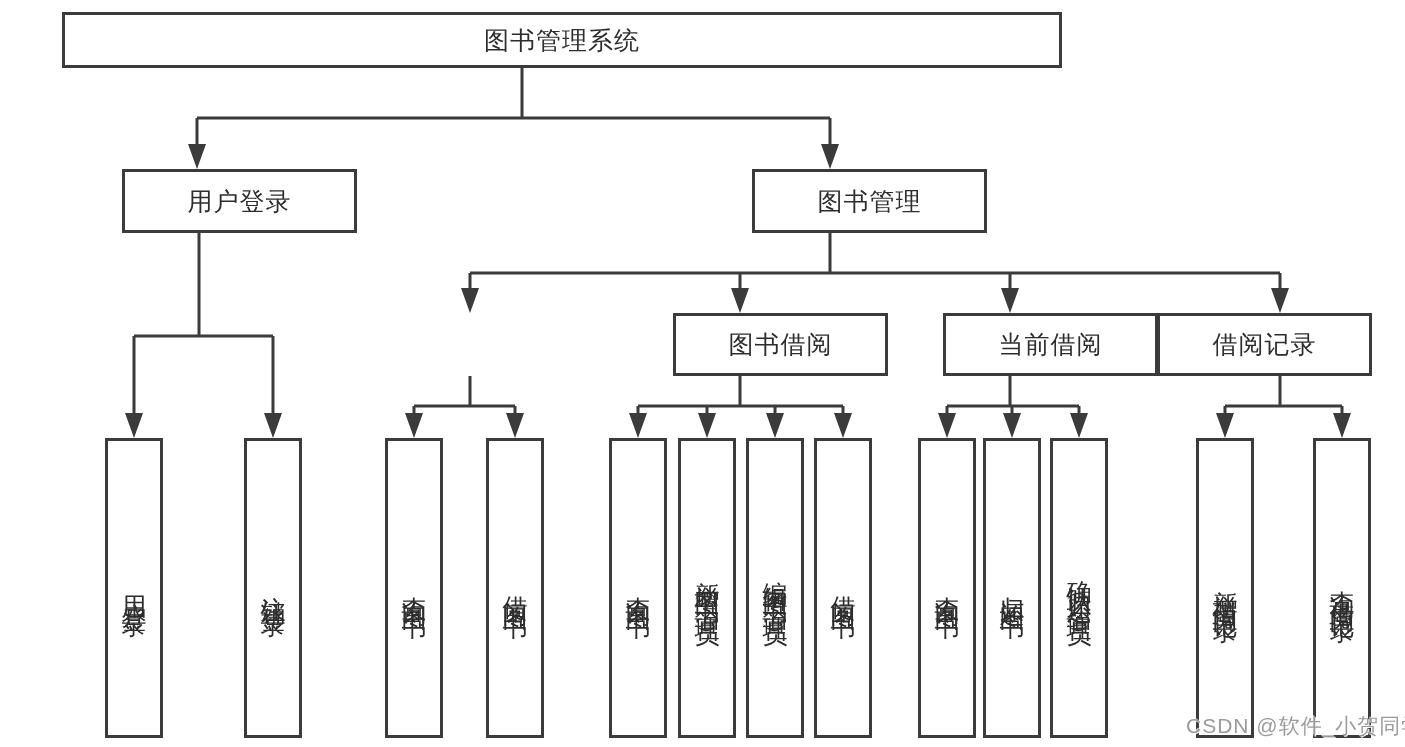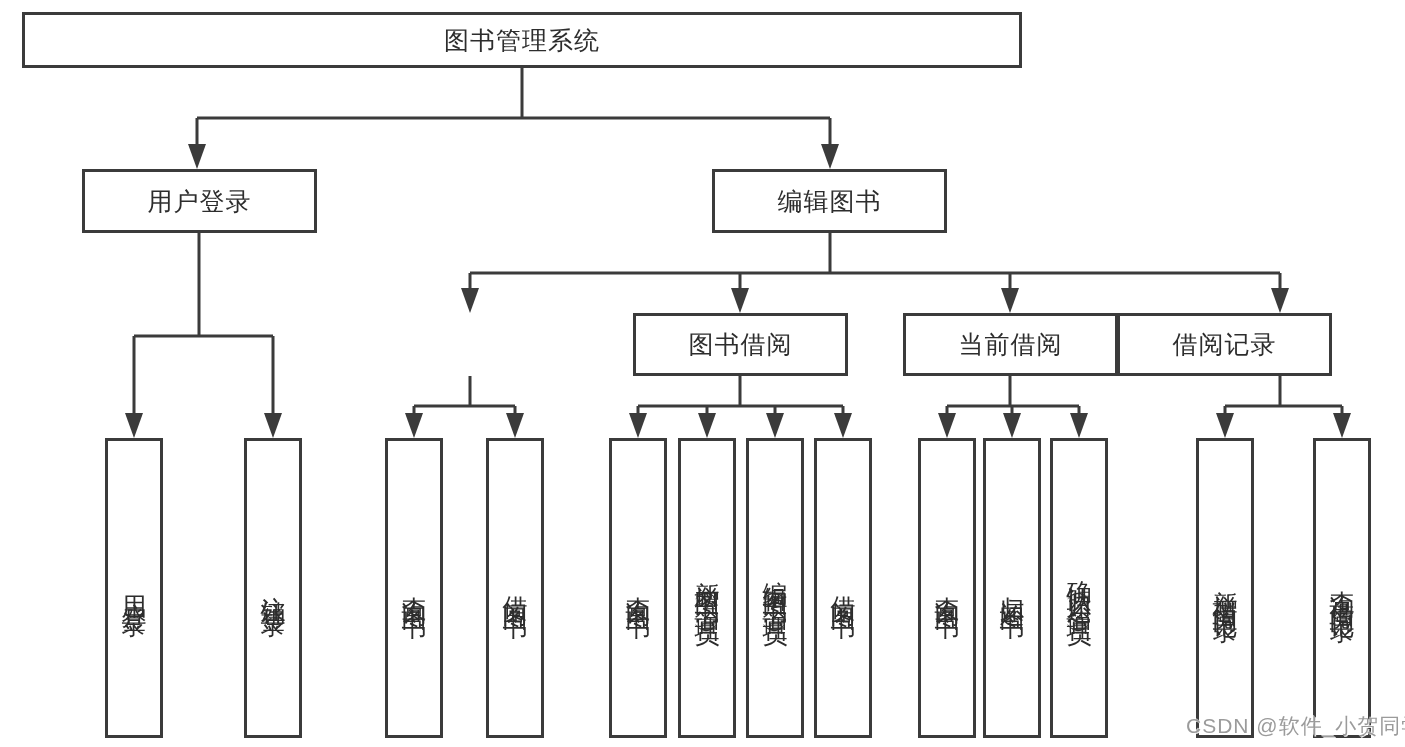--- a/index.html
+++ b/index.html
@@ -14,21 +14,21 @@
     font-family:"Liberation Sans",sans-serif;color:var(--text);
     overflow:hidden;
   }
   .wires{position:absolute;left:0;top:0;}
   .box{
     position:absolute;box-sizing:border-box;background:#fff;
     border:3px solid var(--line);
     display:flex;align-items:center;justify-content:center;
     color:var(--text);
   }
-  .hbox{font-size:25px;letter-spacing:1px;}
+  .hbox{font-size:25px;letter-spacing:1px;margin-left:40px;}
   .vbox{
     font-size:25px;letter-spacing:6px;
     writing-mode:vertical-rl;text-orientation:mixed;
     line-height:1;
   }
   .watermark{
     position:absolute;left:1186px;top:712px;
     font-size:21px;letter-spacing:1px;color:var(--wm);
     text-shadow:1px 1px 0 rgba(255,255,255,.9),-1px -1px 0 rgba(255,255,255,.7);
     white-space:nowrap;z-index:5;
@@ -66,21 +66,21 @@
       <polygon points="1003,413 1021,413 1012,438"></polygon>
       <polygon points="1070,413 1088,413 1079,438"></polygon>
       <polygon points="1216,413 1234,413 1225,438"></polygon>
       <polygon points="1333,413 1351,413 1342,438"></polygon>
     </g>
   </svg>
 
   <div class="box hbox" style="left:22px;top:12px;width:1000px;height:56px">图书管理系统</div>
 
   <div class="box hbox" style="left:82px;top:169px;width:235px;height:64px">用户登录</div>
-  <div class="box hbox" style="left:712px;top:169px;width:235px;height:64px">编辑图书</div>
+  <div class="box hbox" style="left:712px;top:169px;width:235px;height:64px">图书管理</div>
 
   <div class="box hbox" style="left:903px;top:313px;width:215px;height:63px">当前借阅</div>
   <div class="box hbox" style="left:633px;top:313px;width:215px;height:63px">图书借阅</div>
   <div class="box hbox" style="left:1117px;top:313px;width:215px;height:63px">借阅记录</div>
 
   <div class="box vbox" style="left:105px;top:438px;width:58px;height:300px">用户登录</div>
   <div class="box vbox" style="left:244px;top:438px;width:58px;height:300px">注销登录</div>
 
   <div class="box vbox" style="left:385px;top:438px;width:58px;height:300px">查询图书</div>
   <div class="box vbox" style="left:486px;top:438px;width:58px;height:300px">借阅图书</div>

